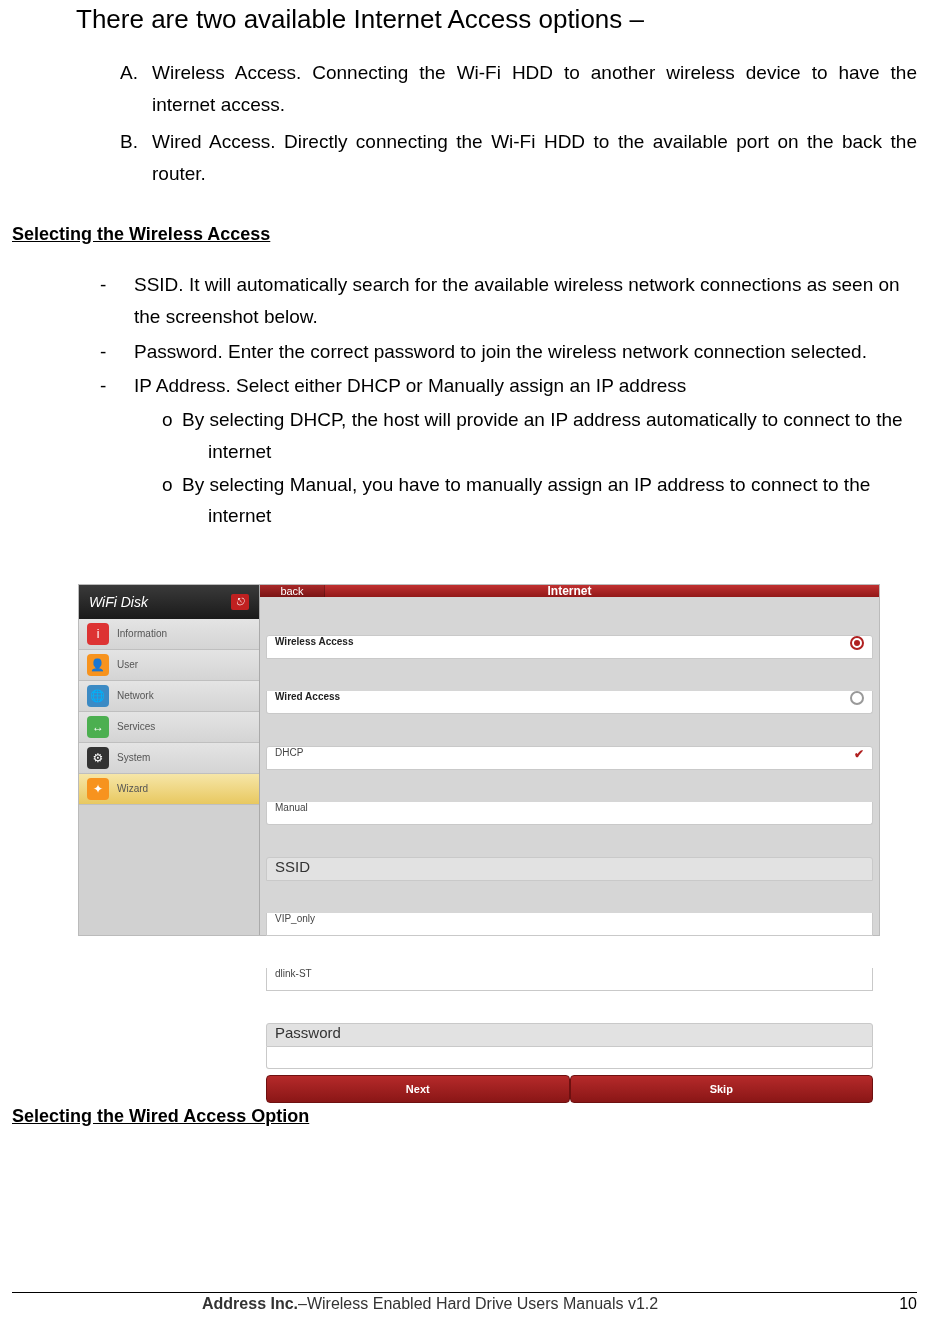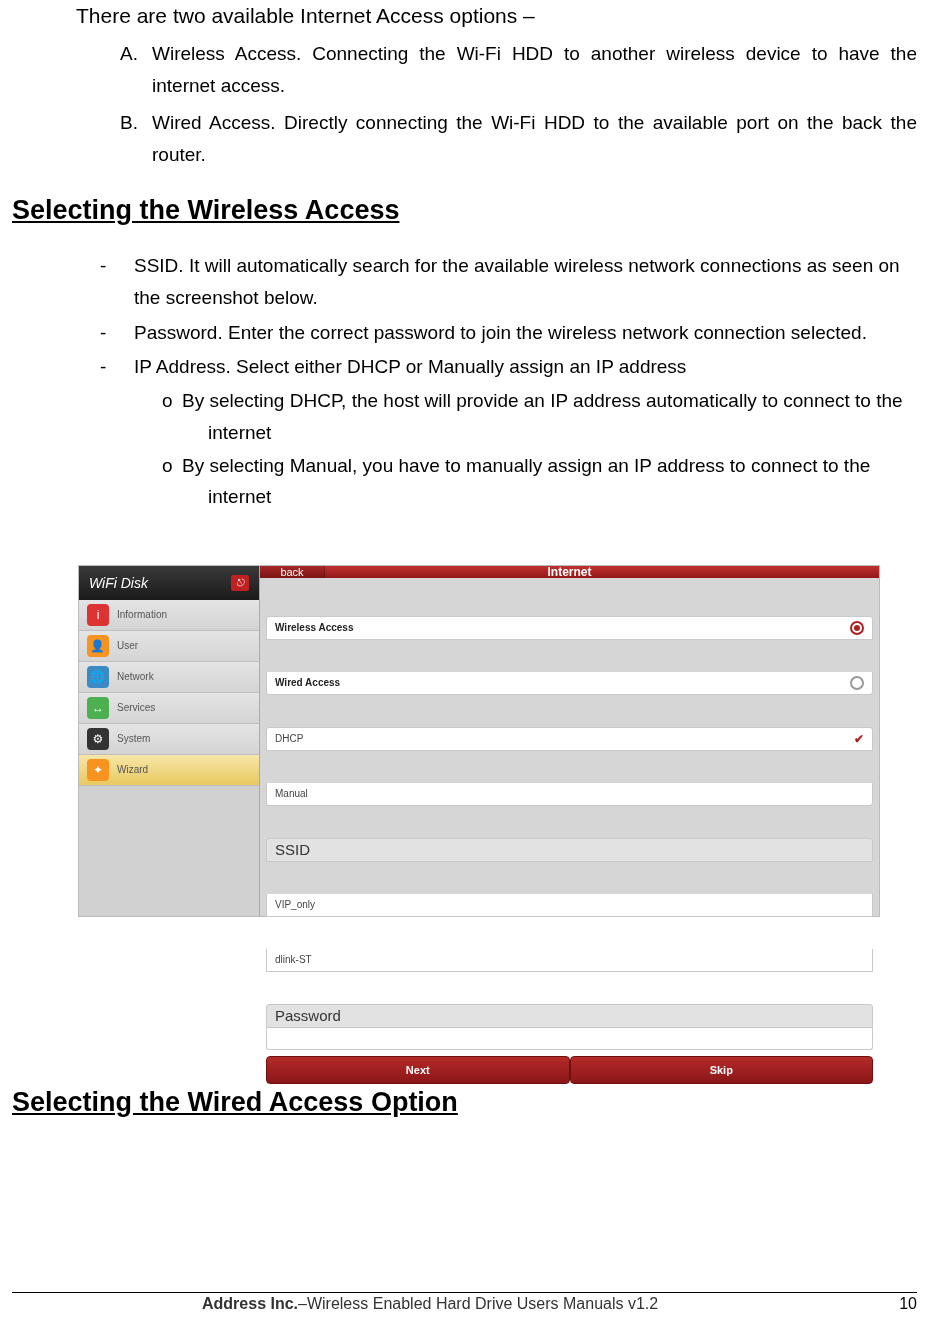--- a/index.html
+++ b/index.html
@@ -10,45 +10,45 @@
     color: #000;
     width: 951px;
   }
   .page {
     padding: 4px 34px 0 12px;
     box-sizing: border-box;
     position: relative;
     min-height: 1329px;
   }
   .intro-line {
-    font-size: 21px;
-    margin: 0 0 10px 64px;
+    font-size: 26px;
+    margin: 0 0 22px 64px;
   }
   .letter-list {
     margin: 0 0 0 108px;
     font-size: 19px;
   }
   .letter-item {
     display: flex;
     margin-bottom: 4px;
     line-height: 1.7;
     text-align: justify;
   }
   .letter-item .marker {
     width: 32px;
     flex: 0 0 32px;
   }
   .letter-item .body {
     flex: 1;
   }
   h2.section {
-    font-size: 27px;
+    font-size: 18px;
     font-weight: bold;
     text-decoration: underline;
-    margin: 24px 0 24px 0;
+    margin: 34px 0 24px 0;
   }
   .dash-list {
     margin: 0 0 0 88px;
     font-size: 19px;
   }
   .dash-item {
     display: flex;
     line-height: 1.7;
     margin-bottom: 2px;
   }
@@ -163,21 +163,21 @@
   .panel {
     padding: 6px;
   }
   .row {
     background:#fff;
     border:1px solid #c9c9c9;
     border-top:none;
     height:22px;
     font-size:10px;
     color:#444;
-    display:flex;align-items:center;
+    display:flex;align-items:flex-start;
     padding:0 8px;
     justify-content:space-between;
     margin-top:32px;
   }
   .row.first{border-top:1px solid #c9c9c9;border-radius:3px 3px 0 0;}
   .row.last{border-radius:0 0 3px 3px;}
   .row.bold{font-weight:bold;color:#222;}
   .row.header{
     background:#e2e2e2;font-weight:normal;font-size:15px;color:#333;
     border-top:1px solid #c9c9c9;border-radius:3px 3px 0 0;

